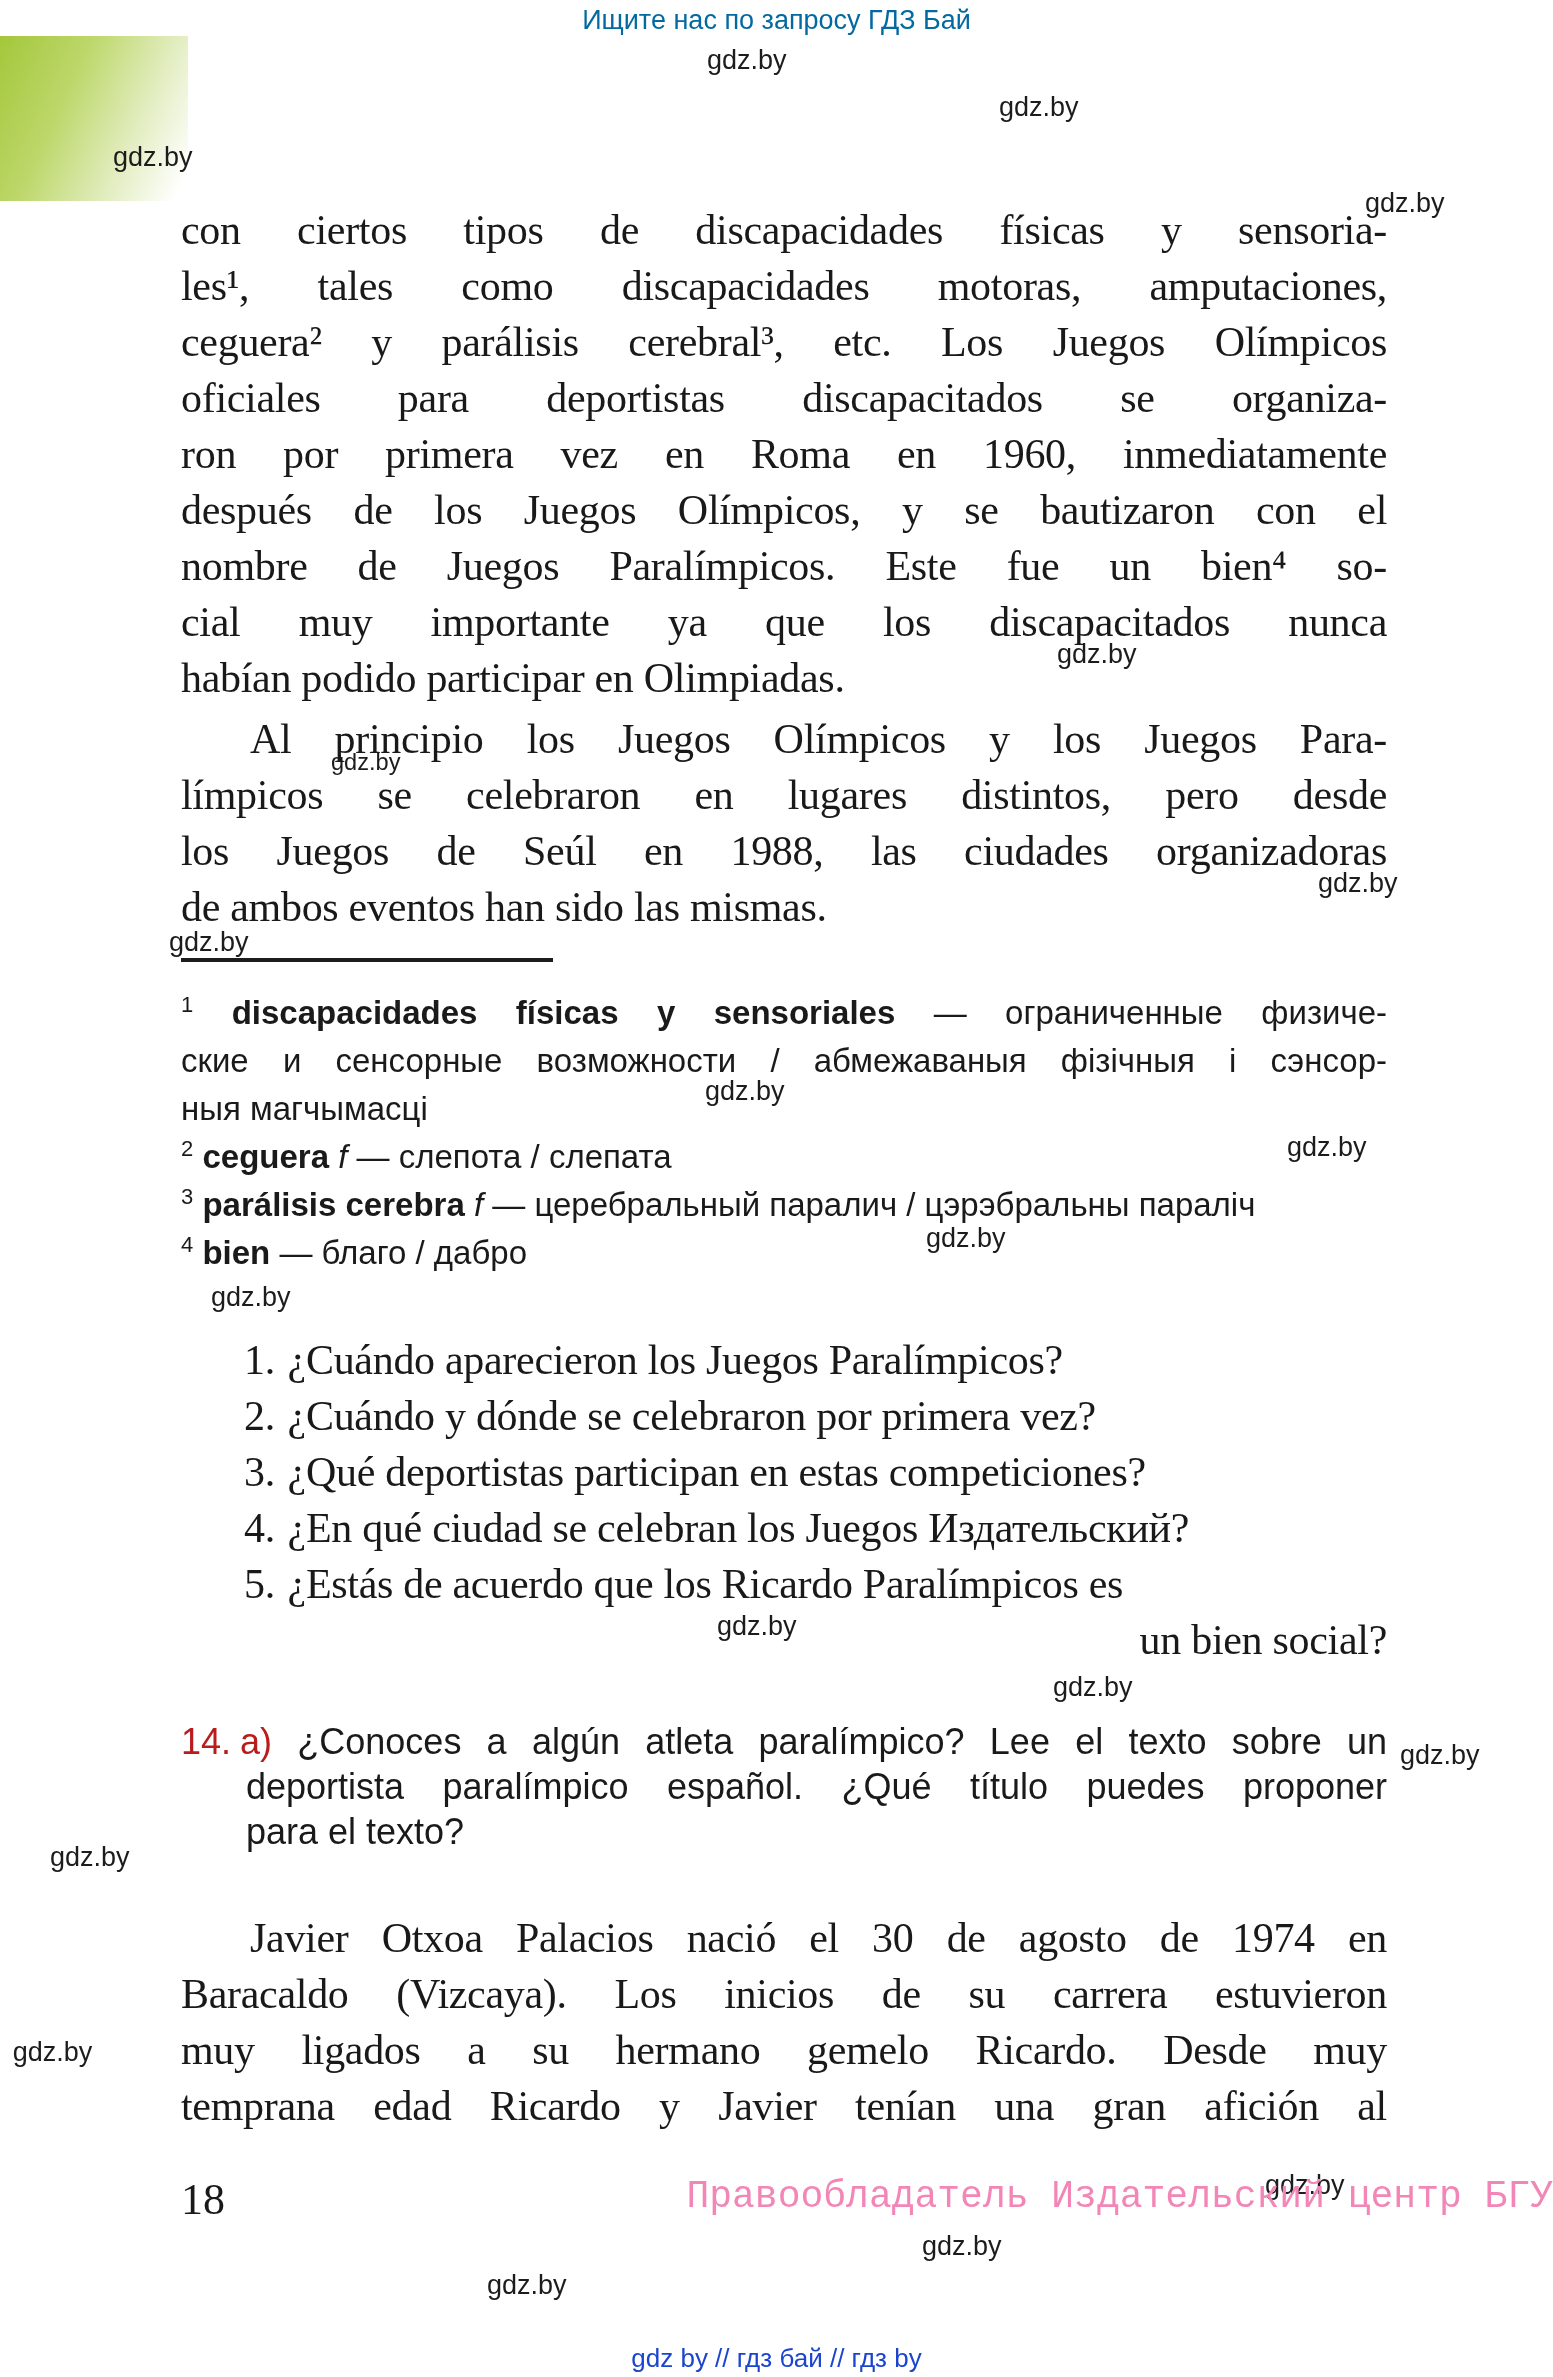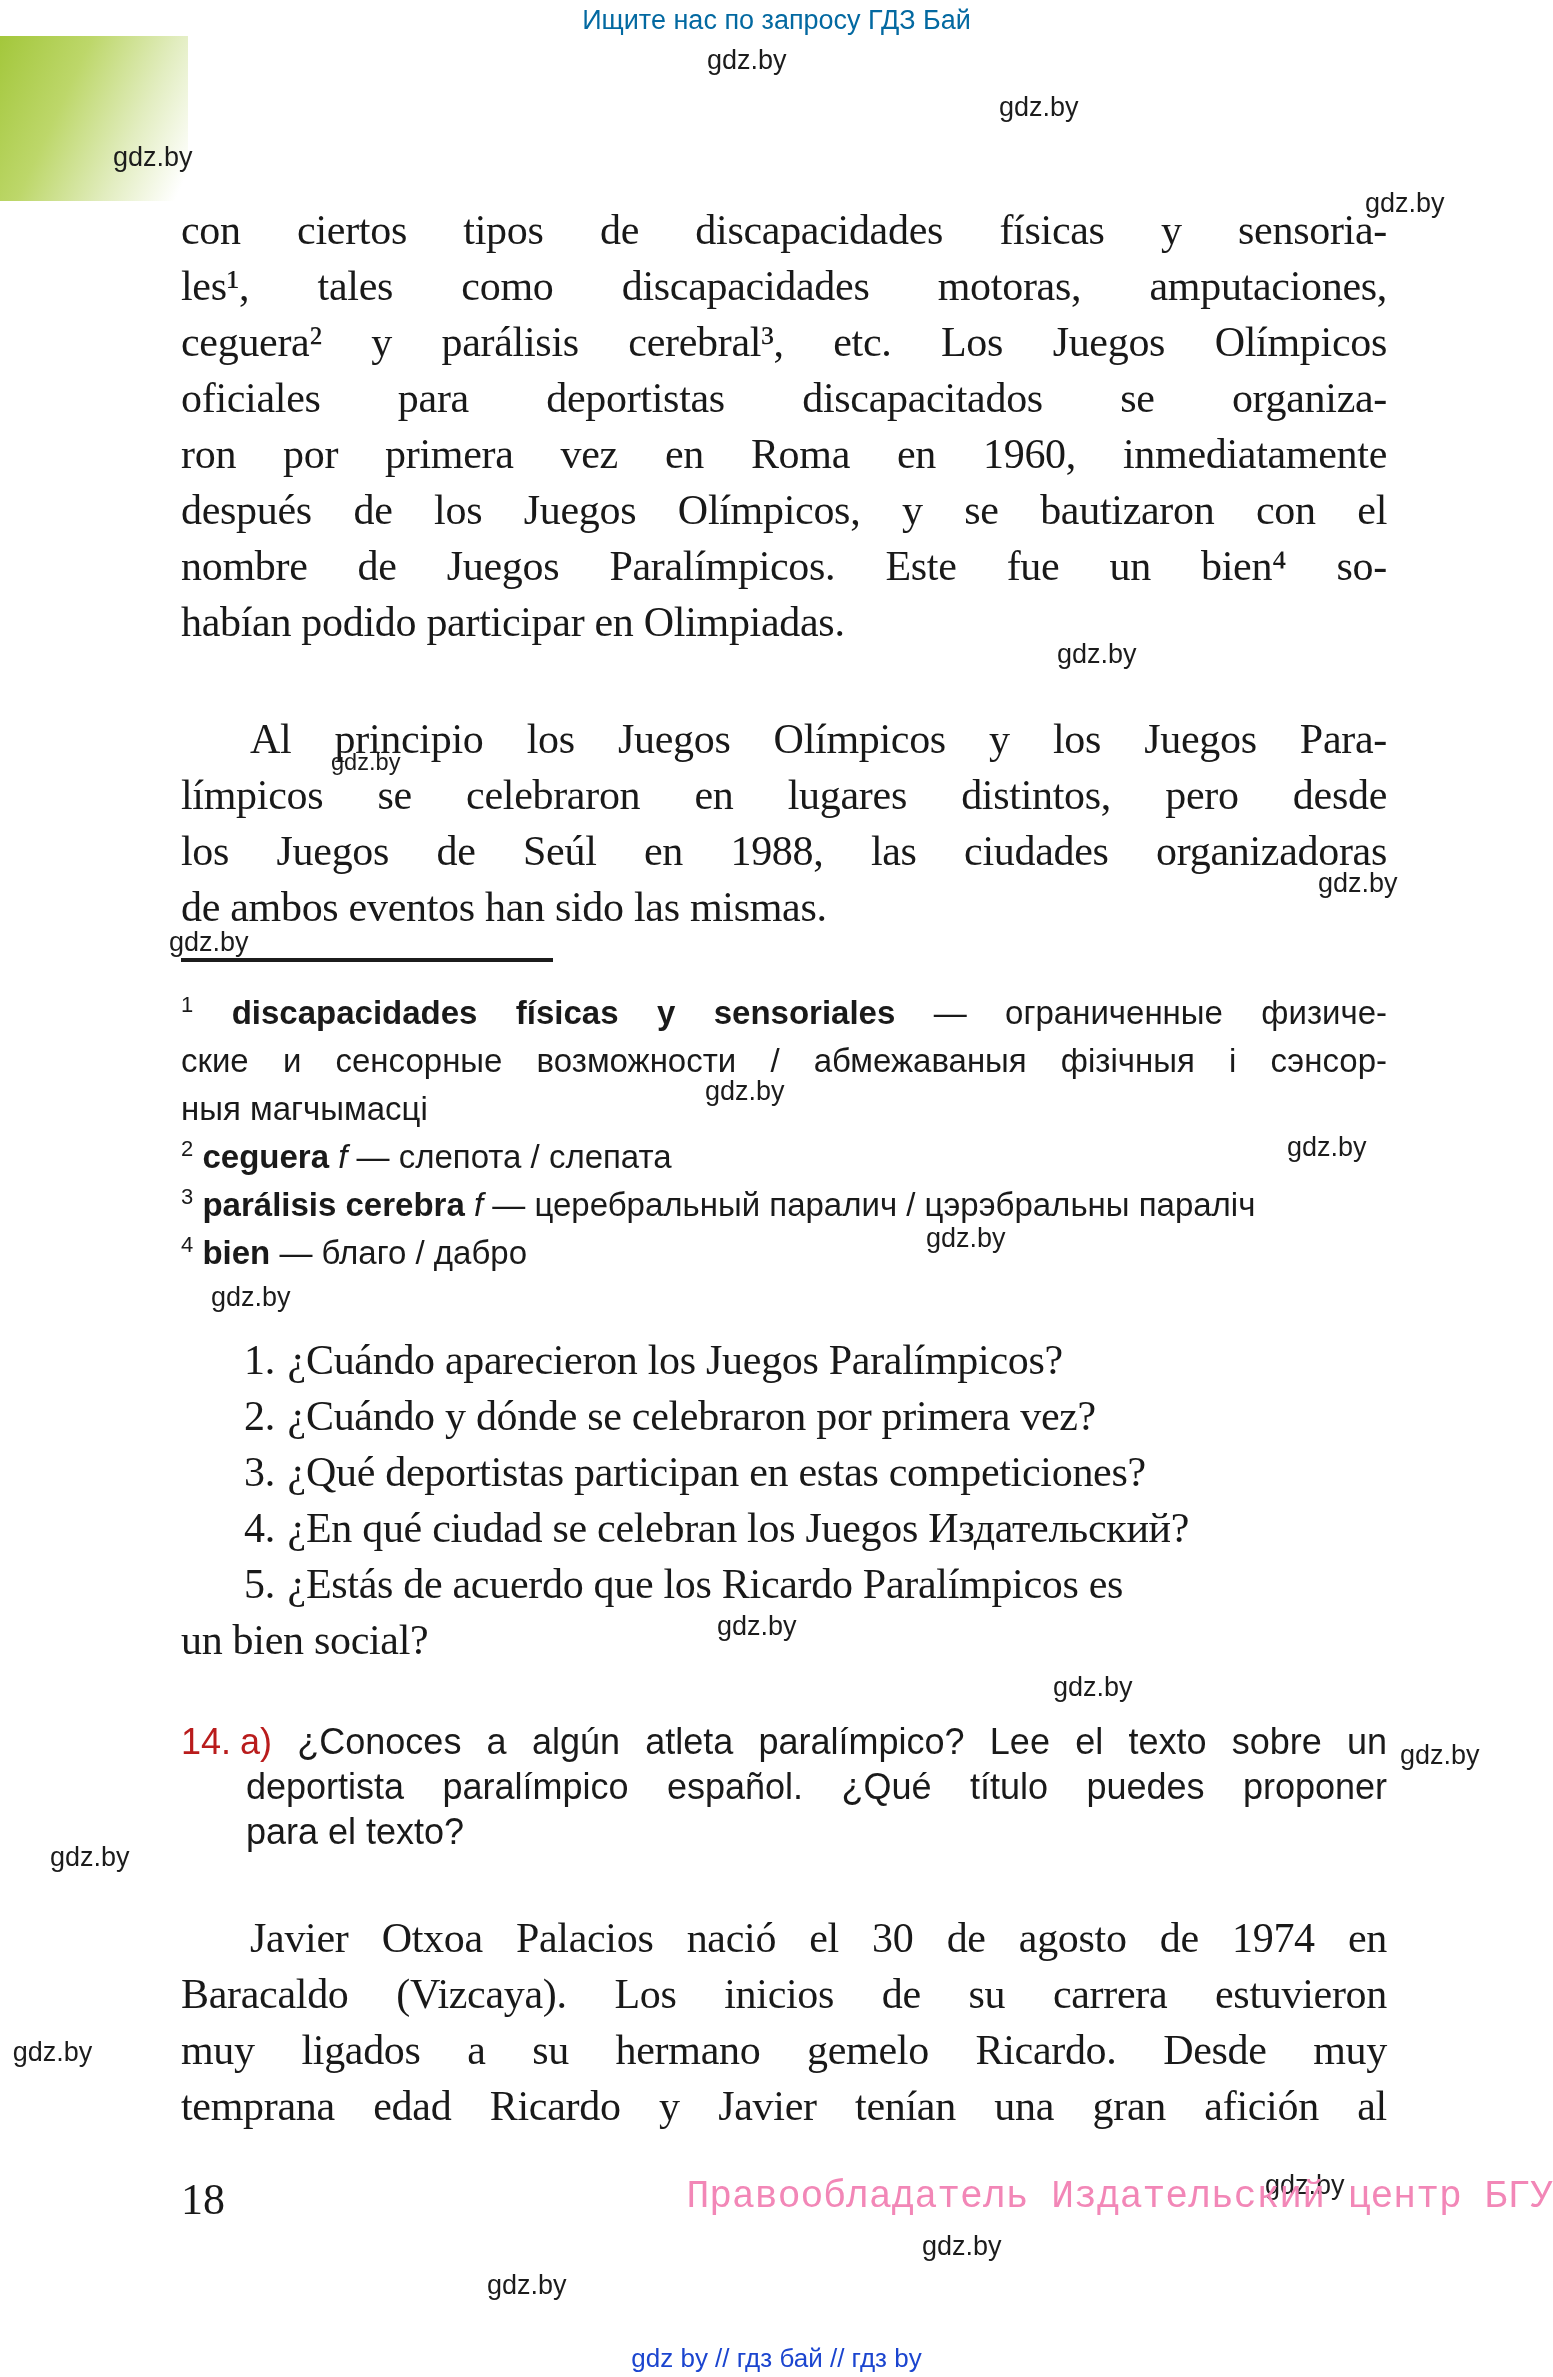--- a/index.html
+++ b/index.html
@@ -32,21 +32,21 @@
     font-family:"Liberation Sans",sans-serif;font-size:33px;line-height:48px;color:#1a1a1a;}
   .fn-line{white-space:nowrap;}
   .fn-line.just{white-space:normal;text-align:justify;text-align-last:justify;}
   .fn-block sup{font-size:22px;line-height:0;}
   .fn-block b{font-weight:bold;}
   .fn-block i{font-style:italic;}
 
   
   .q-block{position:absolute;left:181px;top:1332px;width:1206px;}
   .q-line{font-size:42px;line-height:56px;letter-spacing:-0.3px;padding-left:63px;white-space:nowrap;}
-  .q-cont{padding-left:0;}
+  .q-cont{padding-left:0;text-align:right;}
   .q-num{padding-right:12.7px;}
 
   
   .ex-block{position:absolute;left:181px;top:1719px;width:1206px;
     font-family:"Liberation Sans",sans-serif;font-size:36px;line-height:45px;color:#1a1a1a;}
   .ex-l1{text-align:justify;text-align-last:justify;padding-left:65px;text-indent:-65px;}
   .ex-l2{margin-left:65px;text-align:justify;text-align-last:justify;}
   .ex-l3{margin-left:65px;}
   .ex-red{color:#b91c1c;font-weight:normal;}
   .ex-num{margin-right:9px;}
@@ -89,20 +89,21 @@
   <div class="wm" style="left:487px;top:2270px;">gdz.by</div>
 
   <div class="para" style="top:202px;">
     <div class="tline just">con ciertos tipos de discapacidades físicas y sensoria-</div>
     <div class="tline just">les¹, tales como discapacidades motoras, amputaciones,</div>
     <div class="tline just">ceguera² y parálisis cerebral³, etc. Los Juegos Olímpicos</div>
     <div class="tline just">oficiales para deportistas discapacitados se organiza-</div>
     <div class="tline just">ron por primera vez en Roma en 1960, inmediatamente</div>
     <div class="tline just">después de los Juegos Olímpicos, y se bautizaron con el</div>
     <div class="tline just">nombre de Juegos Paralímpicos. Este fue un bien⁴ so-</div>
+    <div class="tline just">cial muy importante ya que los discapacitados nunca</div>
     <div class="tline">habían podido participar en Olimpiadas.</div>
   </div>
 
   <div class="para" style="top:711px;">
     <div class="tline just indent">Al principio los Juegos Olímpicos y los Juegos Para-</div>
     <div class="tline just">límpicos se celebraron en lugares distintos, pero desde</div>
     <div class="tline just">los Juegos de Seúl en 1988, las ciudades organizadoras</div>
     <div class="tline">de ambos eventos han sido las mismas.</div>
   </div>
 

